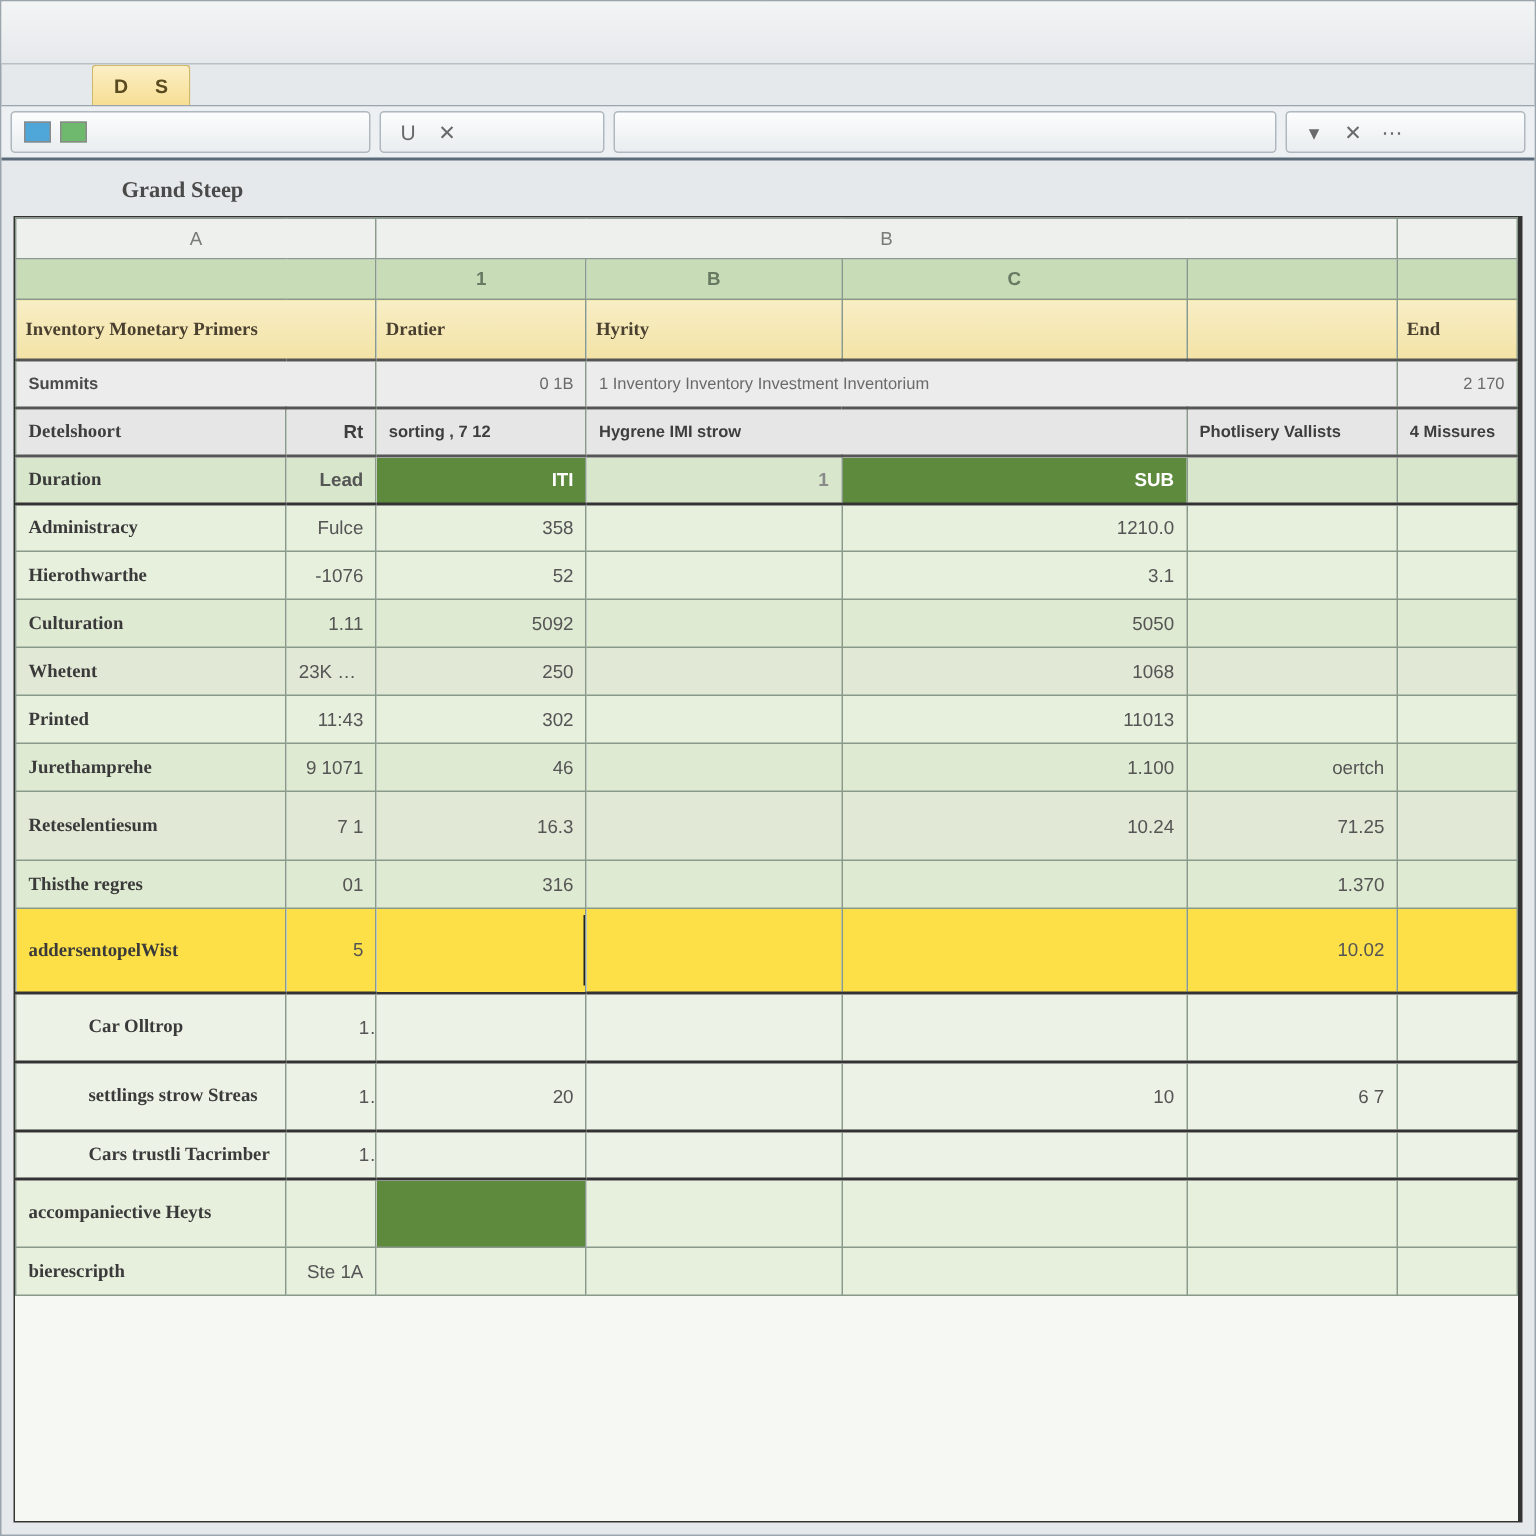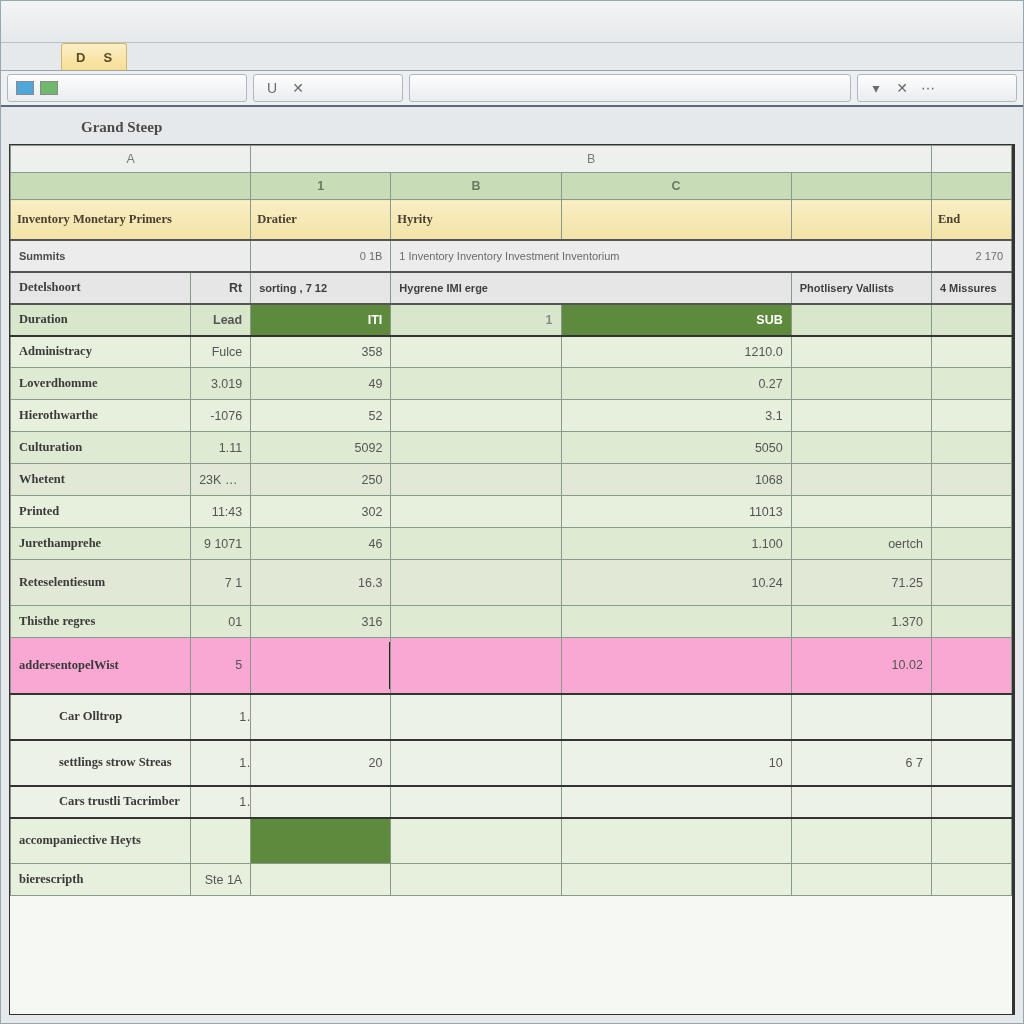--- a/index.html
+++ b/index.html
@@ -170,21 +170,21 @@
 .row-head .dark { background:#5e8a3e; color:#fff; }
 .row-body td { background:#e7efdd; }
 .row-body.alt td { background:#dfead2; }
 .row-sub td { background:#e1e9d6; border-top: 1.5px solid #555; }
 .row-plain td {
   background:#edf2e7;
   border-top: 2px solid #333;
   border-bottom: 2px solid #333;
   padding-left: 48px;
 }
-.row-caret td { background:#f9a8d4; }
+.row-caret td { background:#fde047; }
 .row-caret .kcell {
   position: relative;
 }
 .row-caret .kcell::after {
   content:""; position:absolute; right:-1px; top:4px; bottom:4px;
   width:2px; background:#222;
 }
 .row-green td { background:#e7efdd; }
 .row-green .dark { background:#5e8a3e; }
 
@@ -268,21 +268,21 @@
         <td colspan="2" class="lab">Summits</td>
         <td class="center small">0   1B</td>
         <td colspan="3" class="small">1   Inventory   Inventory   Investment Inventorium</td>
         <td class="num small">2 170</td>
       </tr>
 
       <tr class="row-header2">
         <td class="lbl">Detelshoort</td>
         <td class="num">Rt</td>
         <td class="small">sorting  ,  7 12</td>
-        <td colspan="2" class="small">Hygrene   IMI erge</td>
+        <td colspan="2" class="small">Hygrene   IMI strow</td>
         <td class="small">Photlisery Vallists</td>
         <td class="small">4 Missures</td>
       </tr>
 
       </tbody>
         <tbody id="rows-body">
           <tr class="row-head">
             <td class="lbl">Duration</td>
             <td class="num">Lead</td>
             <td class="num dark">ITI</td>
@@ -293,29 +293,20 @@
           </tr>
           <tr class="row-body">
             <td class="lbl">Administracy</td>
             <td class="num">Fulce</td>
             <td class="num">358</td>
             <td class="center muted"></td>
             <td class="num">1210.0</td>
             <td class="num"></td>
             <td class="num"></td>
           </tr>
-          <tr class="row-body alt">
-            <td class="lbl">Loverdhomme</td>
-            <td class="num">3.019</td>
-            <td class="num">49</td>
-            <td class="center muted"></td>
-            <td class="num">0.27</td>
-            <td class="num"></td>
-            <td class="num"></td>
-          </tr>
           <tr class="row-body">
             <td class="lbl">Hierothwarthe</td>
             <td class="num">-1076</td>
             <td class="num">52</td>
             <td class="center muted"></td>
             <td class="num">3.1</td>
             <td class="num"></td>
             <td class="num"></td>
           </tr>
           <tr class="row-body alt">

